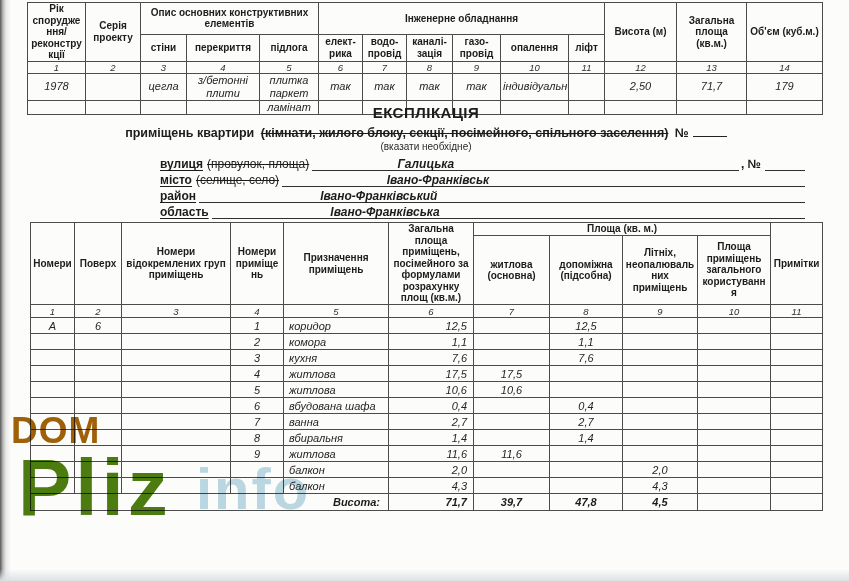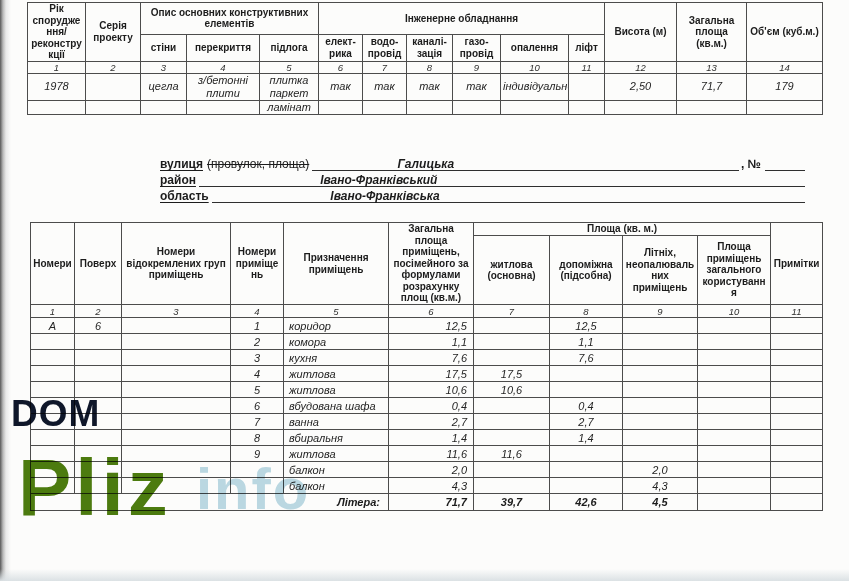--- a/index.html
+++ b/index.html
@@ -54,21 +54,21 @@
   .main-table .num-row td{height:12px;}
   .main-table .data-row td{height:15px;}
   .main-table .data-row td.al{text-align:left;padding-left:5px;}
   .main-table .data-row td.ar{text-align:right;padding-right:6px;}
   .main-table .total-row td{height:16px;font-weight:bold;font-style:italic;font-size:11px;}
   .main-table .total-row td.total-label{text-align:right;padding-right:8px;}
   .main-table .total-row td.ar{text-align:right;padding-right:6px;}
 
   
   .wm{position:absolute;font-weight:bold;pointer-events:none;mix-blend-mode:multiply;z-index:5;line-height:1;}
-  .wm-dom{left:11px;top:395px;font-size:37px;letter-spacing:1px;color:#0f172a;}
+  .wm-dom{left:11px;top:412px;font-size:37px;letter-spacing:1px;color:#a16207;}
   .wm-pliz{left:18px;top:448px;font-size:80px;letter-spacing:4px;color:#4d7c0f;}
   .wm-info{left:196px;top:460px;font-size:58px;letter-spacing:2px;color:#bcdae5;}
 
   
   .date-line{position:absolute;left:33px;top:549px;font-size:13px;font-style:italic;
     border-bottom:1.3px solid #3a3a3a;padding:0 22px 3px 4px;white-space:pre;color:#222;}
 </style>
 </head>
 <body>
 
@@ -160,28 +160,42 @@
           <td></td>
           <td></td>
           <td></td>
           <td></td>
           <td></td>
           <td></td>
         </tr>
       </tbody>
   </table>
 
+  <div class="title-block">
+    <div class="title-h">ЕКСПЛІКАЦІЯ</div>
+    <div class="subtitle">
+      <span>приміщень квартири</span>
+      <span class="strike">(кімнати, жилого блоку, секції, посімейного, спільного заселення)</span>
+      <span>№</span><span class="blank-u"></span>
+    </div>
+    <div class="note">(вказати необхідне)</div>
+  </div>
 
   <div class="address-block">
     <div class="addr-row">
       <span class="addr-label">вулиця</span>
       <span class="addr-struck strike">(провулок, площа)</span>
       <span class="fill"><span class="fill-value">Галицька</span></span>
       <span class="num-label">, №</span>
       <span class="short-fill"></span>
+    </div>
+    <div class="addr-row">
+      <span class="addr-label">місто</span>
+      <span class="addr-struck strike">(селище, село)</span>
+      <span class="fill"><span class="fill-value">Івано-Франківськ</span></span>
     </div>
     <div class="addr-row">
       <span class="addr-label">район</span>
       <span class="fill"><span class="fill-value">Івано-Франківський</span></span>
     </div>
     <div class="addr-row">
       <span class="addr-label">область</span>
       <span class="fill"><span class="fill-value">Івано-Франківська</span></span>
     </div>
   </div>
@@ -369,24 +383,24 @@
           <td></td>
           <td class="al">балкон</td>
           <td class="ar">4,3</td>
           <td></td>
           <td></td>
           <td>4,3</td>
           <td></td>
           <td></td>
         </tr>
         <tr class="total-row">
-          <td colspan="5" class="total-label">Літера:</td>
+          <td colspan="5" class="total-label">Висота:</td>
           <td class="ar">71,7</td>
           <td>39,7</td>
-          <td>42,6</td>
+          <td>47,8</td>
           <td>4,5</td>
           <td></td>
           <td></td>
         </tr>
       </tbody>
   </table>
 
   <div class="wm wm-dom">DOM</div>
   <div class="wm wm-pliz">Pliz</div>
   <div class="wm wm-info">info</div>

